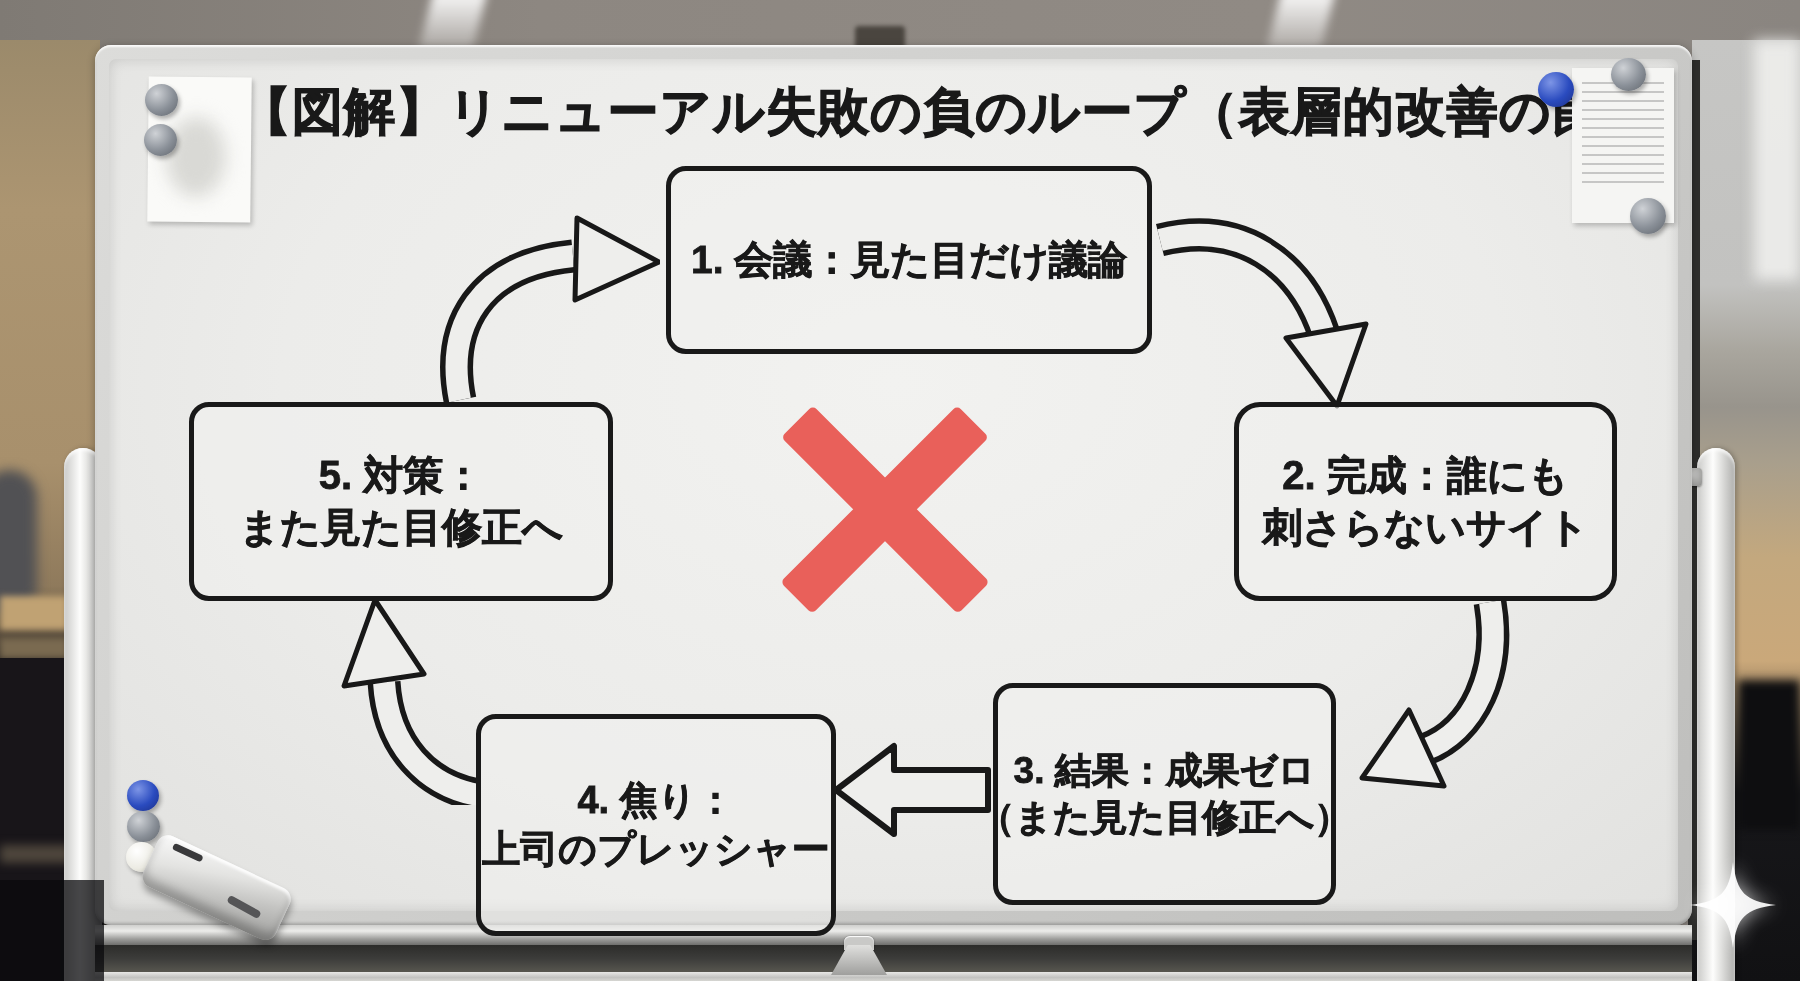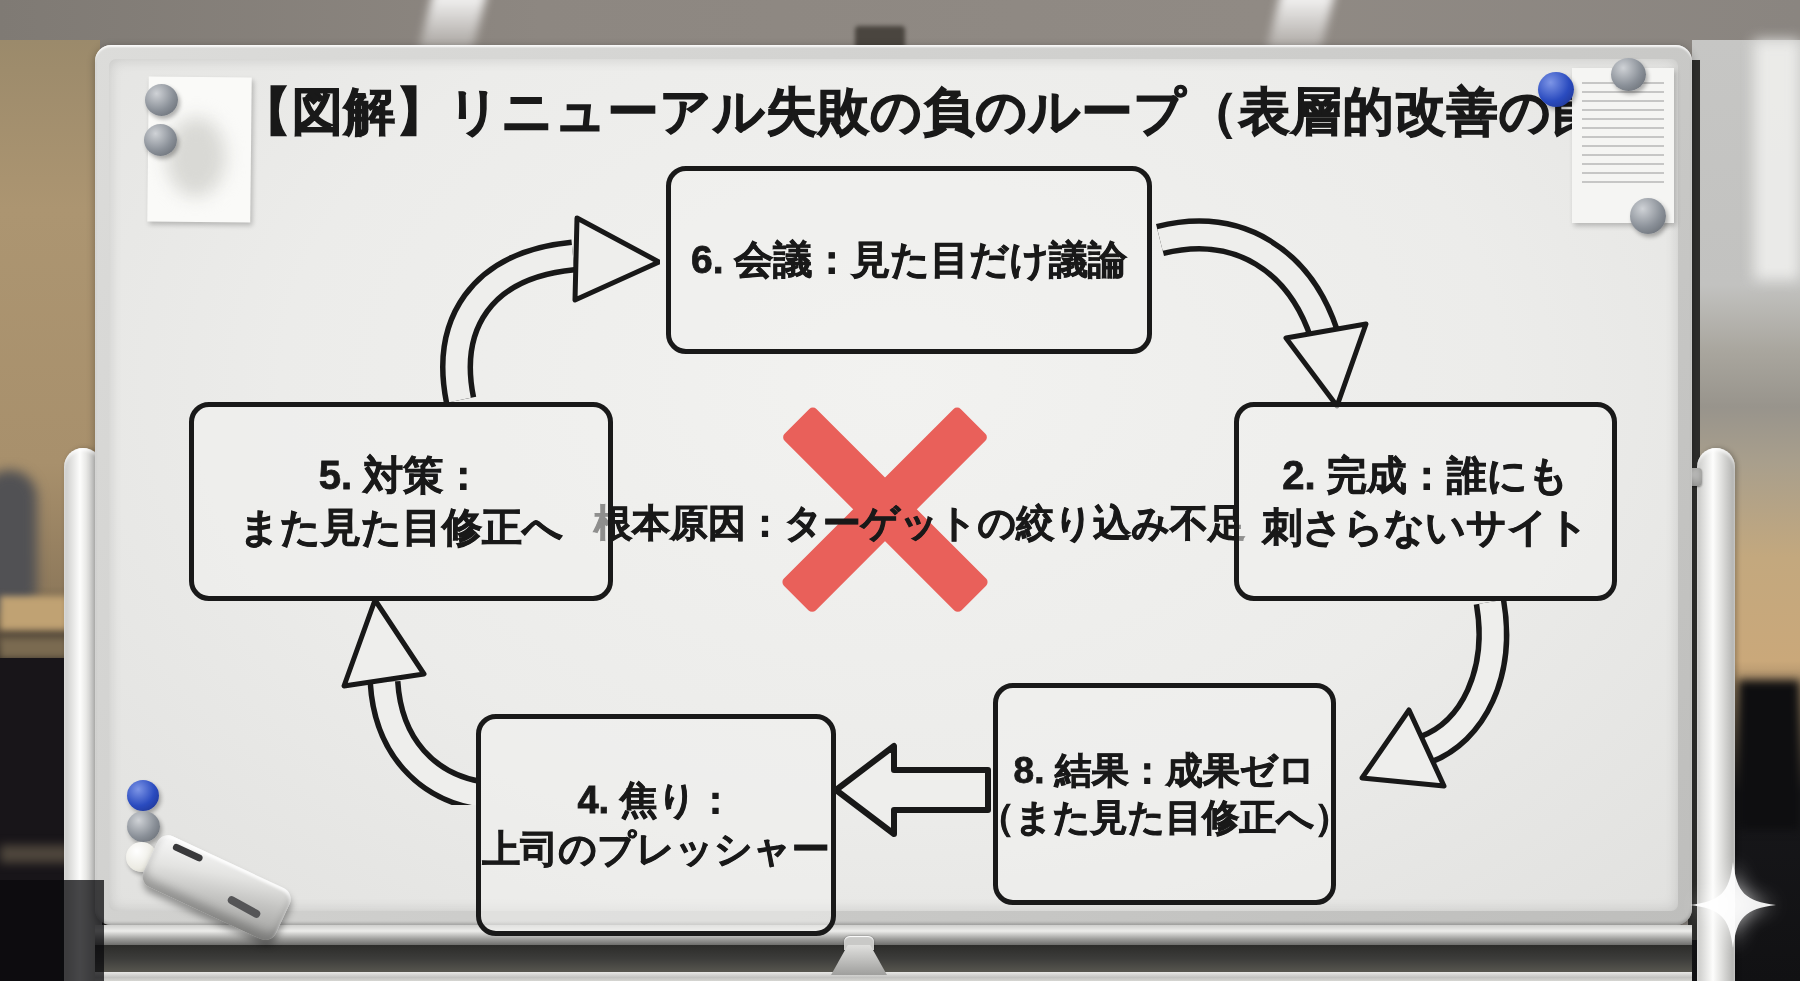--- a/index.html
+++ b/index.html
@@ -153,31 +153,30 @@
     <path d="M 150 205 C 100 196, 60 158, 56 92" fill="none" stroke="#eeeeec" stroke-width="22"></path>
     <polygon points="96,84 16,96 47,10" fill="#eeeeec" stroke="#181818" stroke-width="5" stroke-linejoin="round"></polygon>
   </svg>
 
   <svg class="cross-svg" width="214" height="214" viewBox="0 0 214 214" style="z-index:4;">
     <g fill="var(--cross-red)">
       <rect x="-18" y="84" width="250" height="45" rx="5" transform="rotate(45 107 107)"></rect>
       <rect x="-18" y="84" width="250" height="45" rx="5" transform="rotate(-45 107 107)"></rect>
     </g>
   </svg>
-  <div class="root-cause">根本原因：ターゲットの絞り込み不足</div>
 
   <div class="step-box box1" style="z-index:6;">
-    <span>6. 会議：見た目だけ議論</span>
-  </div>
-  <div class="step-box box2" style="z-index:6;">
+    <span>1. 会議：見た目だけ議論</span>
+  </div>
+  <div class="step-box box2" style="z-index:6;border-radius:26px;">
     <span>2. 完成：誰にも</span>
     <span>刺さらないサイト</span>
   </div>
   <div class="step-box box3" style="z-index:6;">
-    <span>8. 結果：成果ゼロ</span>
+    <span>3. 結果：成果ゼロ</span>
     <span>（また見た目修正へ）</span>
   </div>
   <div class="step-box box4" style="z-index:6;margin-top:25px;">
     <span>4. 焦り：</span>
     <span>上司のプレッシャー</span>
   </div>
   <div class="step-box box5" style="z-index:6;">
     <span>5. 対策：</span>
     <span>また見た目修正へ</span>
   </div>

